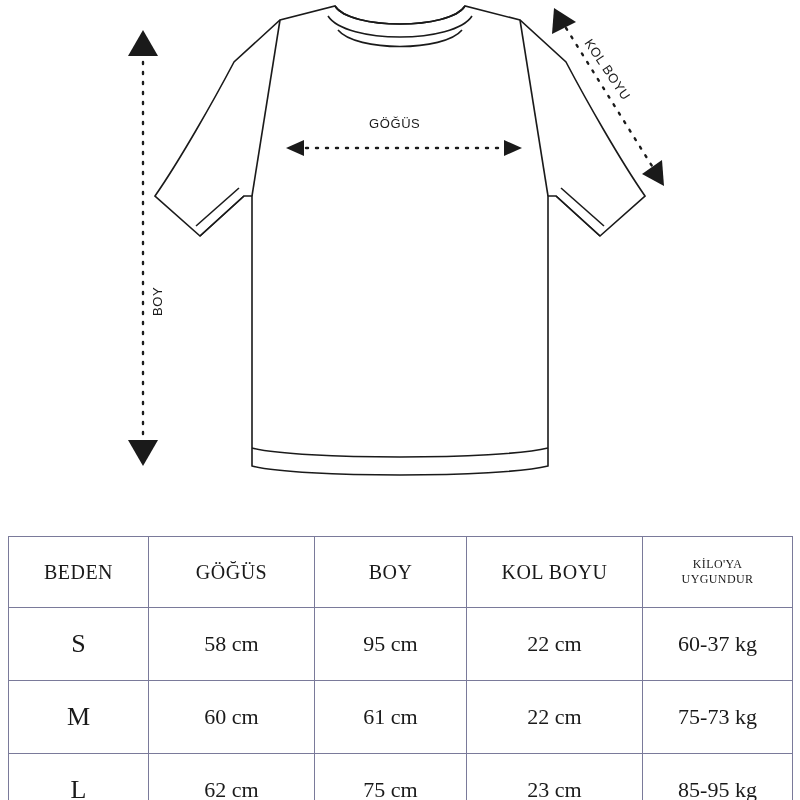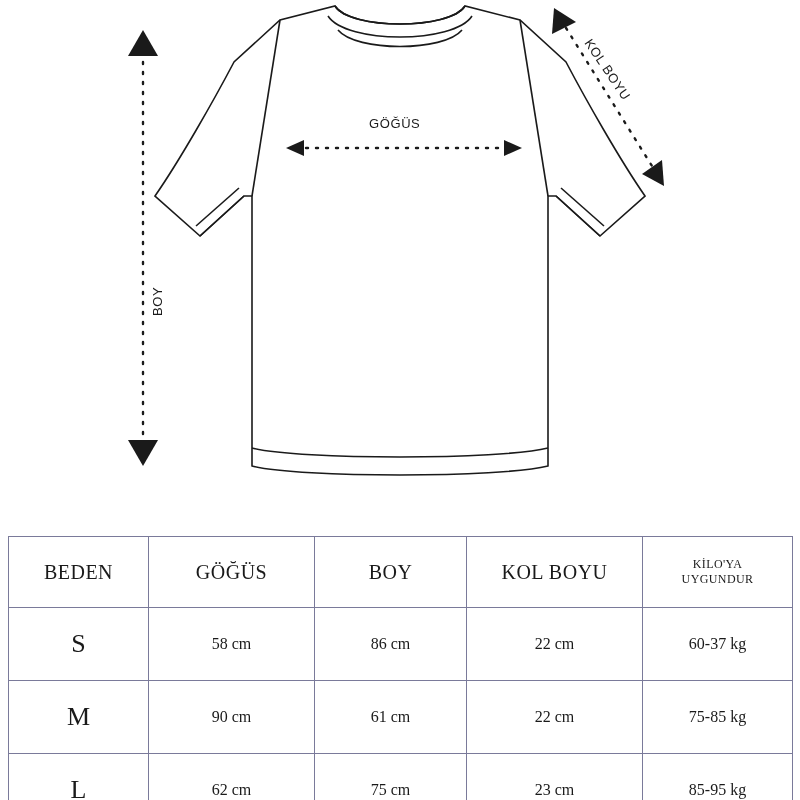--- a/index.html
+++ b/index.html
@@ -84,21 +84,21 @@
     font-size: 20px;
     letter-spacing: 0.5px;
   }
   table.size-table thead th.small {
     font-size: 12px;
     line-height: 1.25;
     letter-spacing: 0.4px;
   }
   table.size-table tbody td {
     height: 70px;
-    font-size: 16px;
+    font-size: 22px;
   }
   table.size-table tbody td.sizecell {
     font-size: 26px;
   }
   col.c1 { width: 140px; }
   col.c2 { width: 166px; }
   col.c3 { width: 152px; }
   col.c4 { width: 176px; }
   col.c5 { width: 150px; }
 </style>
@@ -190,30 +190,30 @@
           <th class="small">
             <span>KİLO'YA</span><br>
             <span>UYGUNDUR</span>
           </th>
         </tr>
       </thead>
       <tbody>
         <tr>
           <td class="sizecell">S</td>
           <td>58 cm</td>
-          <td>86 cm</td>
+          <td>95 cm</td>
           <td>22  cm</td>
           <td>60-37 kg</td>
         </tr>
         <tr>
           <td class="sizecell">M</td>
-          <td>90 cm</td>
+          <td>60 cm</td>
           <td>61 cm</td>
           <td>22 cm</td>
-          <td>75-85 kg</td>
+          <td>75-73 kg</td>
         </tr>
         <tr>
           <td class="sizecell">L</td>
           <td>62 cm</td>
           <td>75 cm</td>
           <td>23 cm</td>
           <td>85-95 kg</td>
         </tr>
       </tbody>
     </table>

